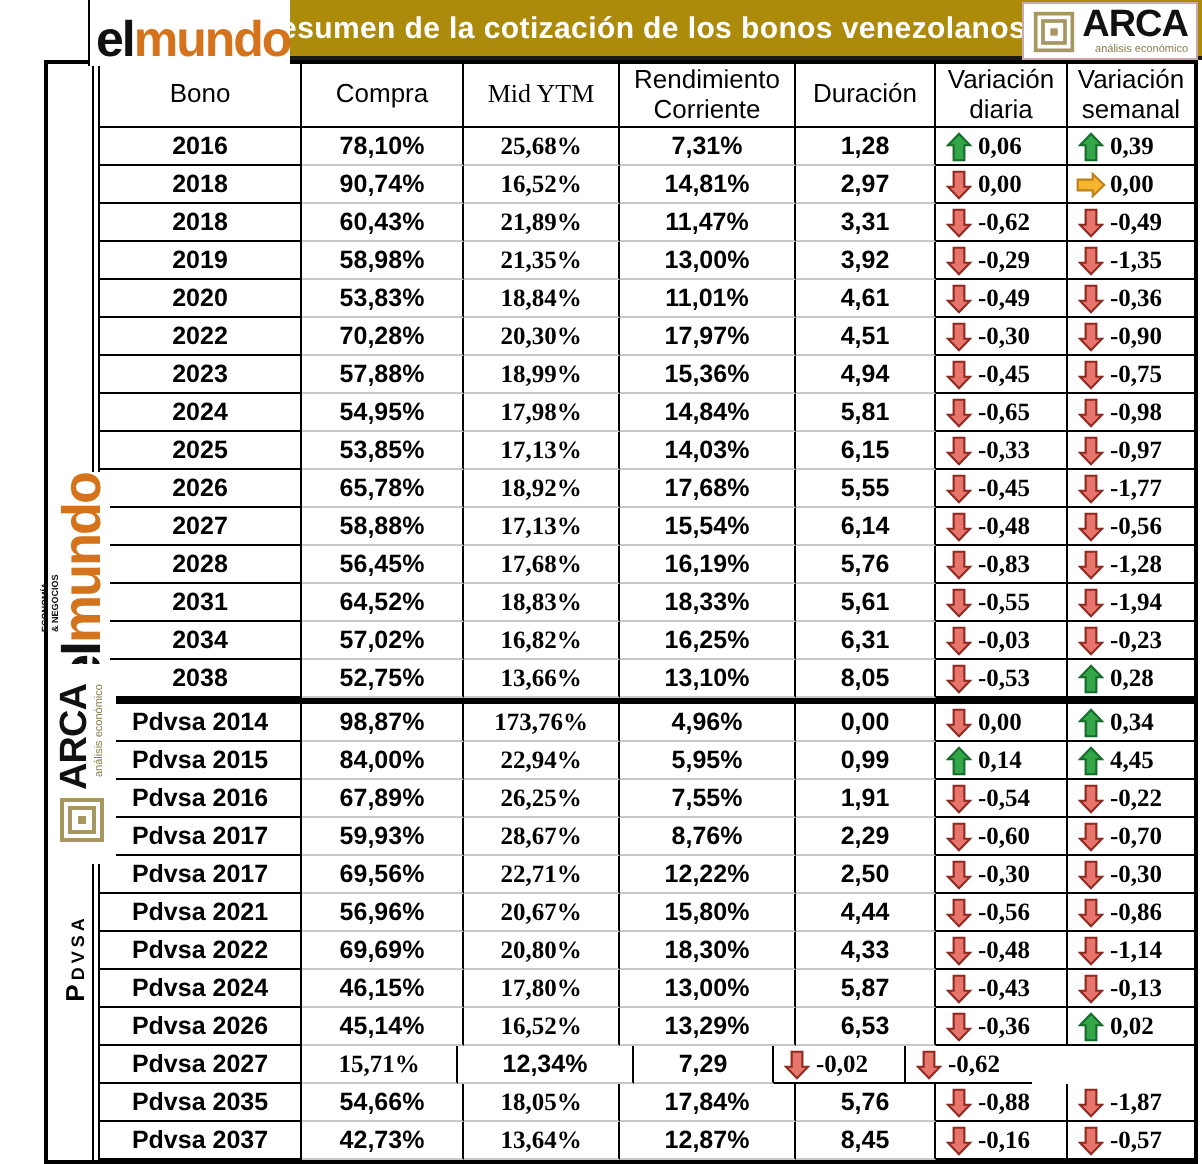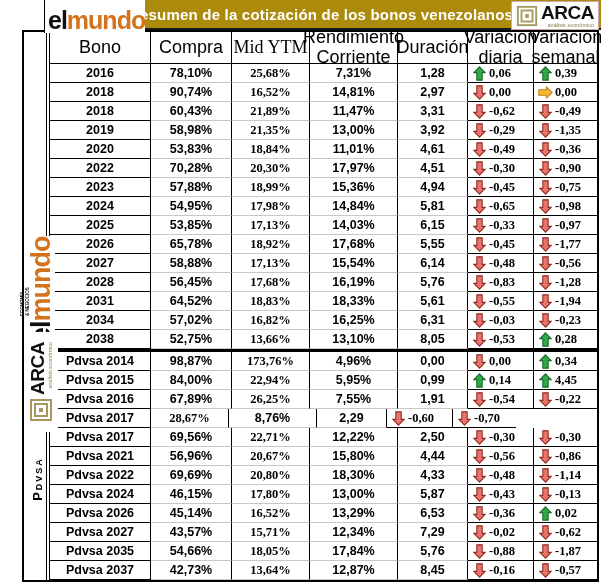--- a/index.html
+++ b/index.html
@@ -33,21 +33,21 @@
   .arca-top{position:absolute;right:2px;top:1px;height:29px;z-index:6;border:1px solid #caa;
             display:flex;align-items:center;}
 
   
   .table-wrap{position:absolute;left:22px;top:30px;width:577px;border:2px solid #000;
               background:#fff;box-sizing:border-box;}
   .side-line{position:absolute;left:22px;top:0;bottom:0;width:1px;background:#000;z-index:1;}
 
   .hdr-row{display:flex;height:32px;margin-left:25px;border-bottom:1px solid #000;box-sizing:border-box;}
   .hc{display:flex;flex-direction:column;align-items:center;justify-content:center;
-      font-size:18px;line-height:1.08;border-right:1px solid #000;box-sizing:border-box;}
+      font-size:13px;line-height:1.08;border-right:1px solid #000;box-sizing:border-box;}
   .hc:last-child{border-right:none;}
 
   .row{display:flex;height:19px;margin-left:25px;}
   .c{display:flex;align-items:center;justify-content:center;font-weight:bold;font-size:12.5px;
      border-right:1px solid #000;box-sizing:border-box;background:#fff;}
   .c:last-child{border-right:none;}
   .w-bono{width:102px;} .w-compra{width:81px;} .w-mid{width:78px;font-family:Liberation Serif, serif;} .w-rend{width:88px;align-items:center;}
   .w-dur{width:70px;text-align:right;} .w-vd{width:66px;} .w-vs{width:63px;}
   .c-bono{border-left:1px solid #000;border-bottom:1px solid #000;}
   .c-num{border-bottom:1px solid #C8C8C8;}
@@ -475,20 +475,21 @@
           </div>
           <div class="c c-var w-vs">
             <svg class="arr down" viewBox="0 0 12 14">
               <path d="M6 .8 L11.2 6.2 L8.5 6.2 L8.5 13.2 L3.5 13.2 L3.5 6.2 L.8 6.2 Z"></path>
             </svg>
             <span class="vval">-0,22</span>
           </div>
         </div>
         <div class="row">
           <div class="c c-bono w-bono">Pdvsa 2017</div>
+          <div class="c c-num w-compra">59,93%</div>
           <div class="c c-num w-mid">28,67%</div>
           <div class="c c-num w-rend">8,76%</div>
           <div class="c c-num w-dur">2,29</div>
           <div class="c c-var w-vd">
             <svg class="arr down" viewBox="0 0 12 14">
               <path d="M6 .8 L11.2 6.2 L8.5 6.2 L8.5 13.2 L3.5 13.2 L3.5 6.2 L.8 6.2 Z"></path>
             </svg>
             <span class="vval">-0,60</span>
           </div>
           <div class="c c-var w-vs">
@@ -588,21 +589,20 @@
           </div>
           <div class="c c-var w-vs">
             <svg class="arr up" viewBox="0 0 12 14">
               <path d="M6 .8 L11.2 6.2 L8.5 6.2 L8.5 13.2 L3.5 13.2 L3.5 6.2 L.8 6.2 Z"></path>
             </svg>
             <span class="vval">0,02</span>
           </div>
         </div>
         <div class="row">
           <div class="c c-bono w-bono">Pdvsa 2027</div>
-          <div class="c c-num w-compra">43,57%</div>
           <div class="c c-num w-mid">15,71%</div>
           <div class="c c-num w-rend">12,34%</div>
           <div class="c c-num w-dur">7,29</div>
           <div class="c c-var w-vd">
             <svg class="arr down" viewBox="0 0 12 14">
               <path d="M6 .8 L11.2 6.2 L8.5 6.2 L8.5 13.2 L3.5 13.2 L3.5 6.2 L.8 6.2 Z"></path>
             </svg>
             <span class="vval">-0,02</span>
           </div>
           <div class="c c-var w-vs">

